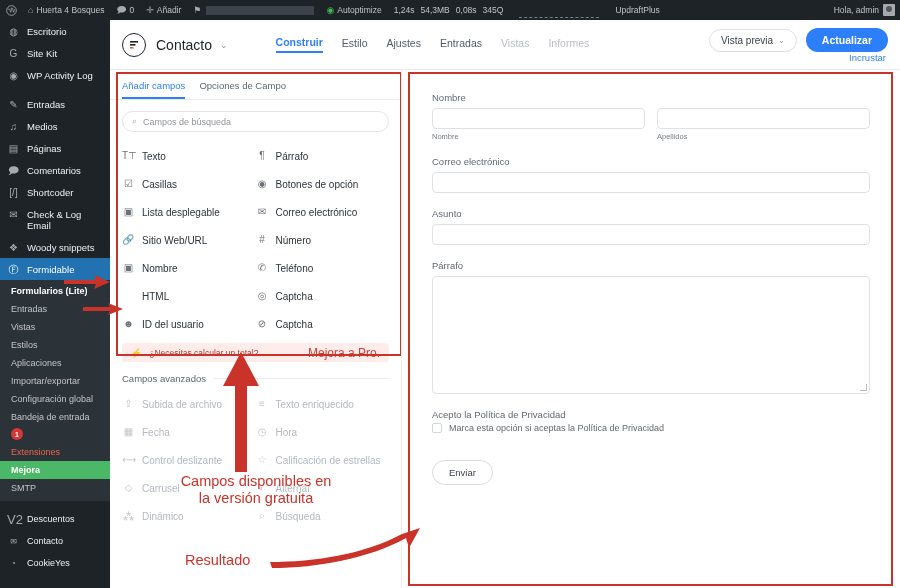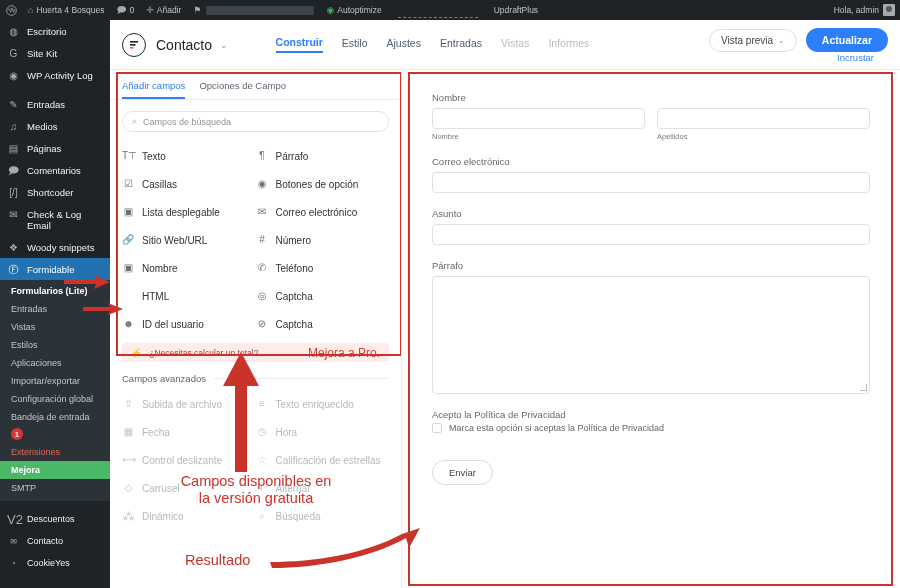--- a/index.html
+++ b/index.html
@@ -95,21 +95,21 @@
   .fright { position: absolute; right: 12px; top: 8px; display: flex; align-items: center; gap: 9px; }
   .btn-prev {
     border: 1px solid #dcdfe3; border-radius: 13px; background: #fff;
     font-size: 10px; color: #3c434a; padding: 5px 11px; display: flex; gap: 5px; align-items: center;
   }
   .btn-update {
     background: #2d7ff9; color: #fff; border: none; border-radius: 13px;
     font-size: 10.5px; font-weight: bold; padding: 6px 16px;
   }
   .incrustar {
-    position: absolute; right: 26px; top: 32px; font-size: 9.5px; color: #2d7ff9;
+    position: absolute; right: 14px; top: 32px; font-size: 9.5px; color: #2d7ff9;
   }
 
   .body-wrap { display: flex; height: 518px; }
 
   
   .leftpanel {
     width: 292px; flex: 0 0 292px; background: #fff; position: relative;
     border-right: 1px solid #eceef0; overflow: hidden;
   }
   .lp-tabs {
@@ -213,20 +213,26 @@
       <span class="gly">✛</span>
       <span>Añadir</span>
     </div>
     <div class="ab-item">
       <span class="gly">⚑</span>
       <span class="ab-blank"></span>
     </div>
     <div class="ab-item">
       <span class="ab-green">◉</span>
       <span>Autoptimize</span>
+    </div>
+    <div class="ab-item" style="gap:6px;">
+      <span>1,24s</span>
+      <span>54,3MB</span>
+      <span>0,08s</span>
+      <span>345Q</span>
     </div>
     <div class="ab-dashed"></div>
     <div class="ab-item">
       <span>UpdraftPlus</span>
     </div>
     <div class="ab-spacer"></div>
     <div class="ab-right">
       <span>Hola, admin</span>
       <span class="ab-avatar"></span>
     </div>

